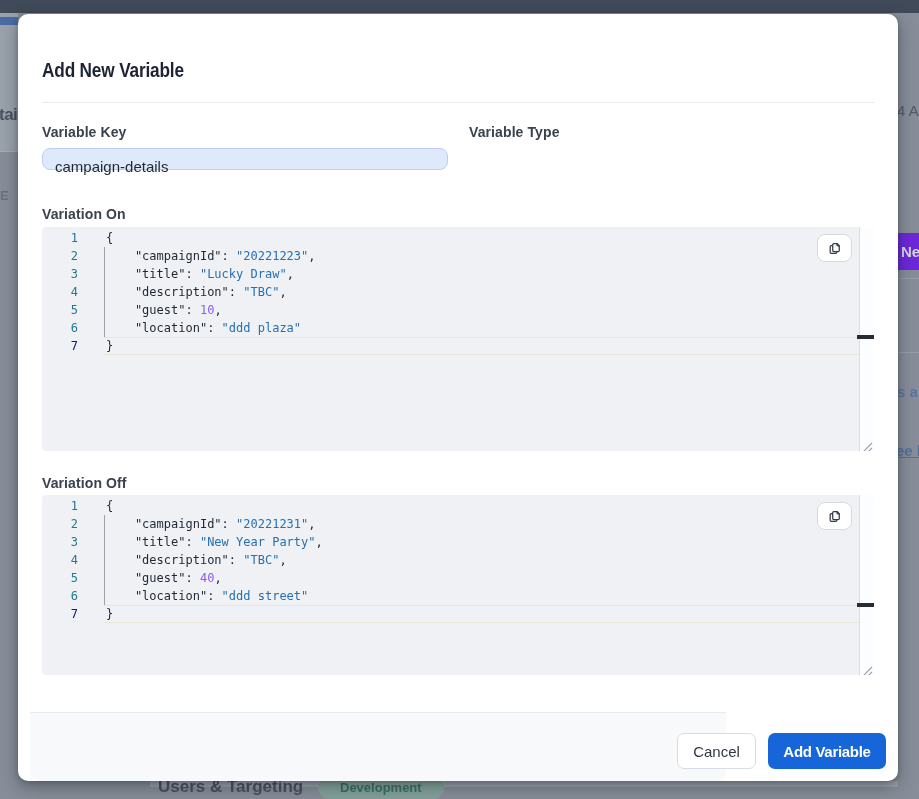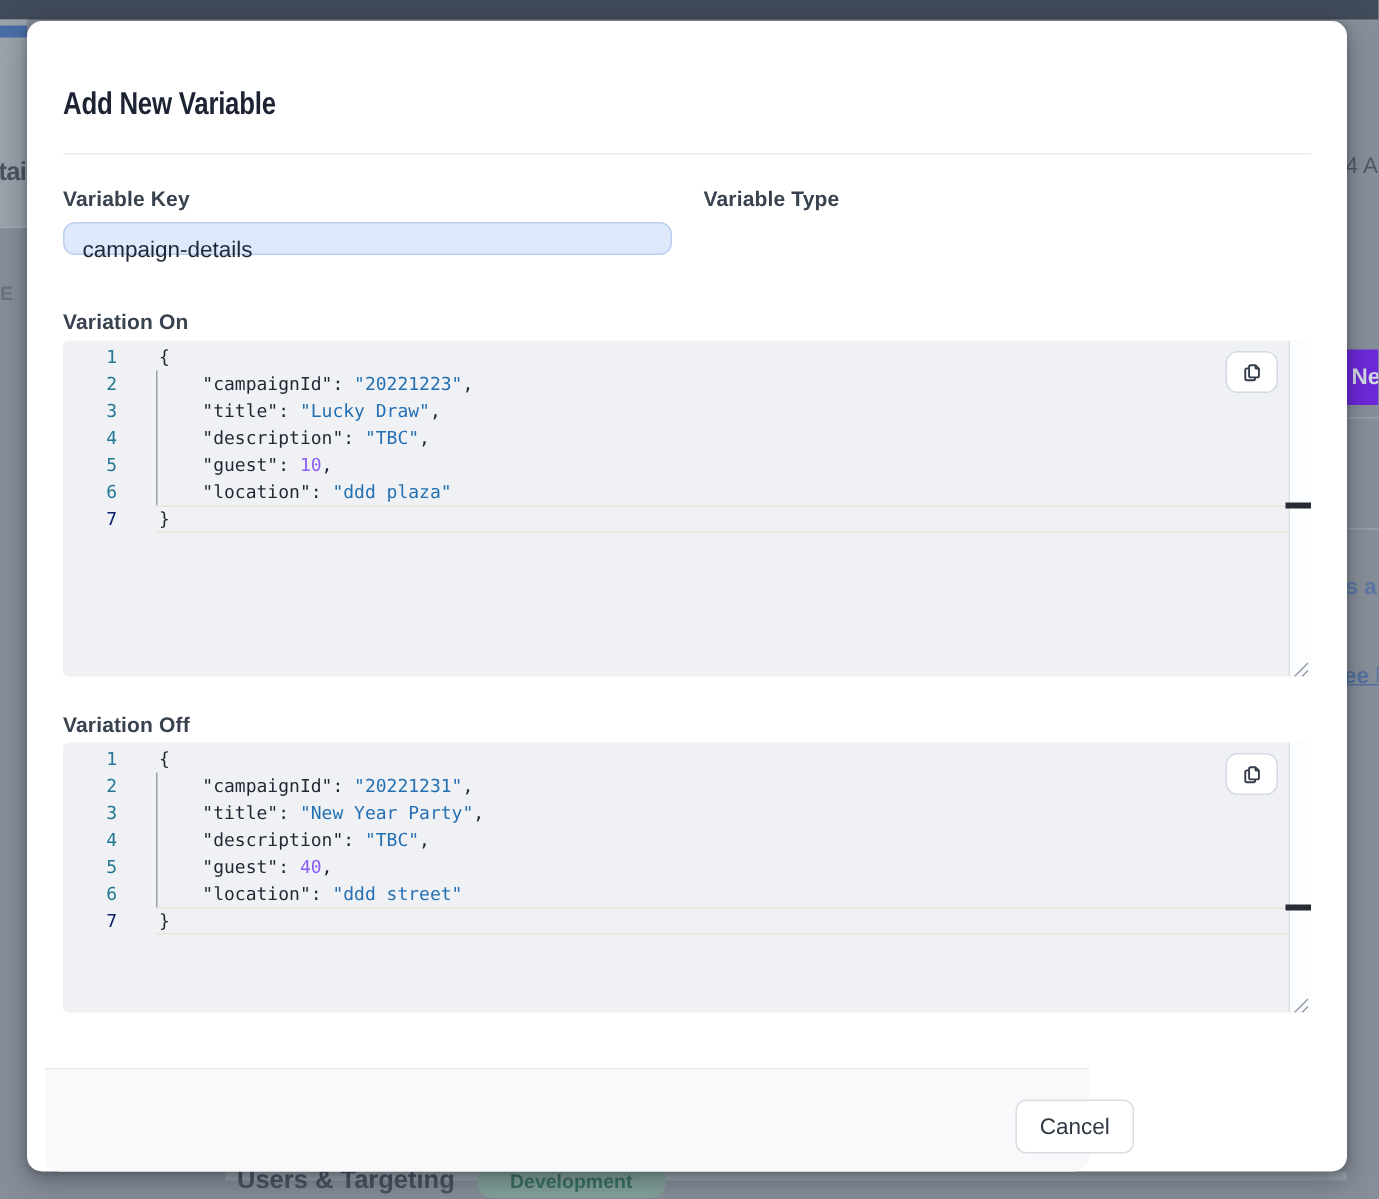--- a/index.html
+++ b/index.html
@@ -181,16 +181,17 @@
 </svg>
         </div>
         <div class="ed-resize">
 <svg width="11" height="11" viewBox="0 0 11 11">
   <path d="M10 1 L1 10 M10 6 L6 10" stroke="#9aa1ac" stroke-width="1.1" fill="none"></path>
 </svg></div>
       </div>
 
     <div class="abs modal-footer">
       <div class="btn btn-cancel">Cancel</div>
+      <div class="btn btn-submit">Add Variable</div>
     </div>
   </div>
 
 </div>
 
 </body></html>

